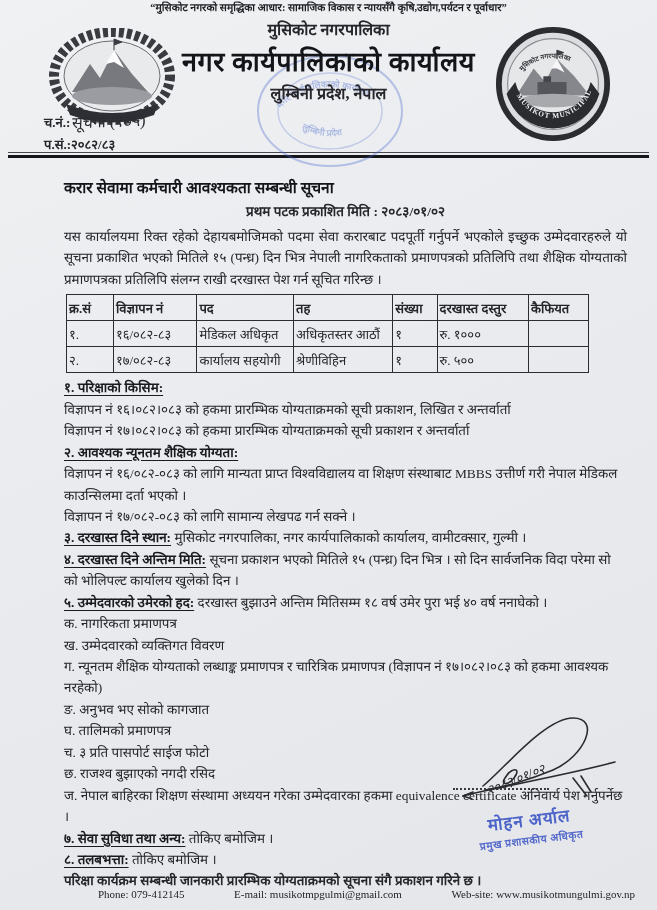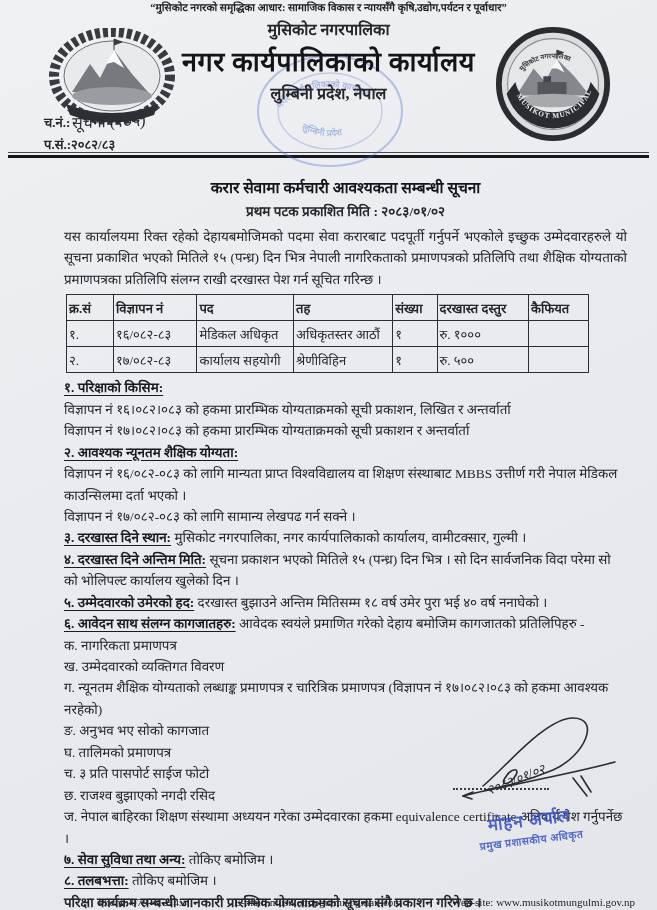--- a/index.html
+++ b/index.html
@@ -35,21 +35,21 @@
     display:inline-block;font-size:16px;font-weight:400;color:#2b2c30;
     transform:rotate(-2deg) skewX(-5deg);margin-left:2px;
   }
   .letter-no{font-size:13px;font-weight:700;margin-top:3px;}
   .rule{
     margin:0 8px;height:2px;
     border-top:1.5px solid #4a4b50;border-bottom:3.5px solid #15161a;
   }
   
   .doc-body{padding:8px 30px 0 64px;font-size:13.4px;}
-  .notice-title{text-align:center;font-size:15.5px;font-weight:700;margin:10px 0 2px;color:#141519;}
+  .notice-title{text-align:left;font-size:15.5px;font-weight:700;margin:10px 0 2px;color:#141519;}
   .published{
     text-align:center;font-size:13.5px;font-weight:700;margin:4px 0 6px;
   }
   .published span{text-underline-offset:3px;}
   .intro{margin:2px 0 4px;line-height:1.6;text-align:justify;}
   table.vacancy{
     border-collapse:collapse;width:523px;margin:3px 0 4px 2px;font-size:13px;
   }
   table.vacancy th,table.vacancy td{
     border:1.3px solid #2c2d31;text-align:left;padding:2.5px 2px;height:20px;
@@ -69,21 +69,21 @@
     transform:rotate(-22deg);white-space:nowrap;font-style:italic;
   }
   .stamp-officer{
     position:absolute;left:24px;top:96px;width:190px;text-align:center;
     transform:rotate(-7deg);color:#3c55c5;
   }
   .stamp-name{font-size:17px;font-weight:700;letter-spacing:1px;opacity:.9;}
   .stamp-title{font-size:10.5px;font-weight:700;margin-top:2px;opacity:.85;letter-spacing:.5px;}
   
   .footer{
-    position:absolute;left:0;right:0;bottom:2px;
+    position:absolute;left:0;right:0;bottom:10px;
     display:flex;justify-content:space-between;
     padding:0 22px 0 98px;font-size:11px;color:#232428;
   }
 </style>
 </head>
 <body>
 
 <div class="page">
 
   <div class="header">
@@ -216,21 +216,20 @@
         <div>
           <p><span class="sec-heading">३. दरखास्त दिने स्थान:</span><span> मुसिकोट नगरपालिका, नगर कार्यपालिकाको कार्यालय, वामीटक्सार, गुल्मी ।</span></p>
         </div>
         <div>
           <p><span class="sec-heading">४. दरखास्त दिने अन्तिम मिति:</span><span> सूचना प्रकाशन भएको मितिले १५ (पन्ध्र) दिन भित्र । सो दिन सार्वजनिक विदा परेमा सो को भोलिपल्ट कार्यालय खुलेको दिन ।</span></p>
         </div>
         <div>
           <p><span class="sec-heading">५. उम्मेदवारको उमेरको हद:</span><span> दरखास्त बुझाउने अन्तिम मितिसम्म १८ वर्ष उमेर पुरा भई ४० वर्ष ननाघेको ।</span></p>
         </div>
         <div>
-          <p><span class="sec-heading">६. आवेदन साथ संलग्न कागजातहरु:</span><span> आवेदक स्वयंले प्रमाणित गरेको देहाय बमोजिम कागजातको प्रतिलिपिहरु -</span></p>
           <p>क. नागरिकता प्रमाणपत्र</p>
           <p>ख. उम्मेदवारको व्यक्तिगत विवरण</p>
           <p>ग. न्यूनतम शैक्षिक योग्यताको लब्धाङ्क प्रमाणपत्र र चारित्रिक प्रमाणपत्र (विज्ञापन नं १७।०८२।०८३ को हकमा आवश्यक नरहेको)</p>
           <p>ङ. अनुभव भए सोको कागजात</p>
           <p>घ. तालिमको प्रमाणपत्र</p>
           <p>च. ३ प्रति पासपोर्ट साईज फोटो</p>
           <p>छ. राजश्व बुझाएको नगदी रसिद</p>
           <p>ज. नेपाल बाहिरका शिक्षण संस्थामा अध्ययन गरेका उम्मेदवारका हकमा equivalence certificate अनिवार्य पेश गर्नुपर्नेछ ।</p>
         </div>
         <div>

